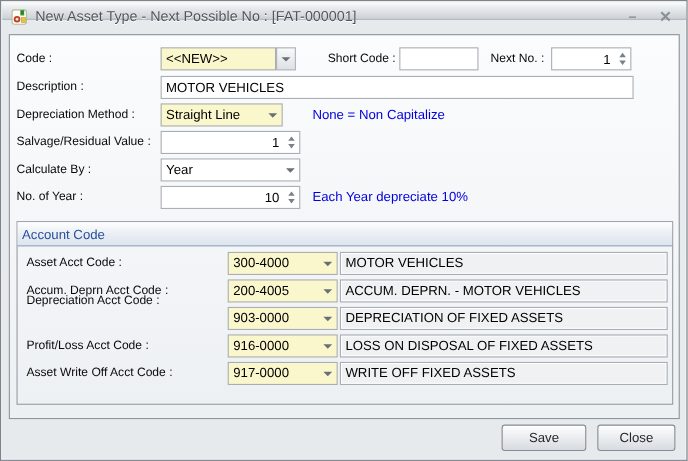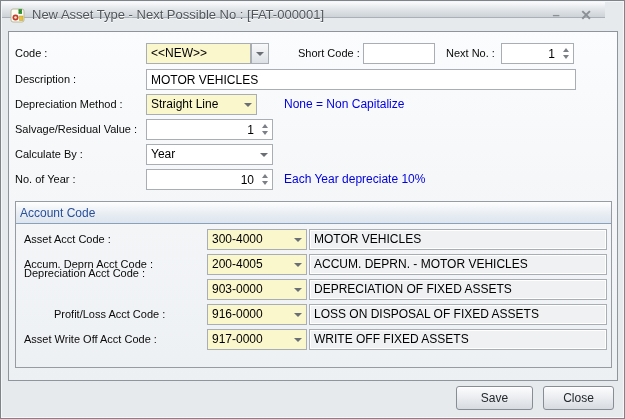--- a/index.html
+++ b/index.html
@@ -6,21 +6,21 @@
   html,body { background:#9aa0a6; font-family:"Liberation Sans", sans-serif; }
   .window{
     position:relative; width:625px; height:419px;
     background:#e7eaed;
     border:1px solid #7f848a;
     box-shadow: inset 0 0 0 1px #f4f6f8;
     overflow:hidden;
   }
   
   .titlebar{
-    position:absolute; left:1px; top:1px; right:19px; height:16px;
+    position:absolute; left:1px; top:1px; right:0; height:16px;
     background:linear-gradient(180deg,#fafbfc 0%,#e3e7ea 45%,#cdd2d8 100%);
     border-bottom:1px solid #aab0b6;
   }
   .app-icon{ position:absolute; left:8px; top:5px; width:16px; height:16px; }
   .title-text{
     position:absolute; left:30px; top:0; height:26px; line-height:26px;
     font-size:13px; color:#50555b; text-shadow:0 1px 0 #ffffff;
     white-space:nowrap;
   }
   .win-btn{
@@ -221,21 +221,21 @@
 
       <span class="lbl" style="left:8px; top:61px;">Depreciation Acct Code :</span>
       <div class="combo yellow" style="left:191px; top:77px; width:100px;">
         <span class="combo-text">903-0000</span>
         <span class="combo-arrow">
             <i class="tri-down"></i>
           </span>
       </div>
       <div class="display" style="left:293px; top:77px; width:298px;">DEPRECIATION OF FIXED ASSETS</div>
 
-      <span class="lbl" style="left:8px; top:102px;margin-left:30px;">Profit/Loss Acct Code :</span>
+      <span class="lbl" style="left:8px; top:102px;">Profit/Loss Acct Code :</span>
       <div class="combo yellow" style="left:191px; top:102px; width:100px;">
         <span class="combo-text">916-0000</span>
         <span class="combo-arrow">
             <i class="tri-down"></i>
           </span>
       </div>
       <div class="display" style="left:293px; top:102px; width:298px;">LOSS ON DISPOSAL OF FIXED ASSETS</div>
 
       <span class="lbl" style="left:8px; top:127px;">Asset Write Off Acct Code :</span>
       <div class="combo yellow" style="left:191px; top:127px; width:100px;padding-left:32px;">

